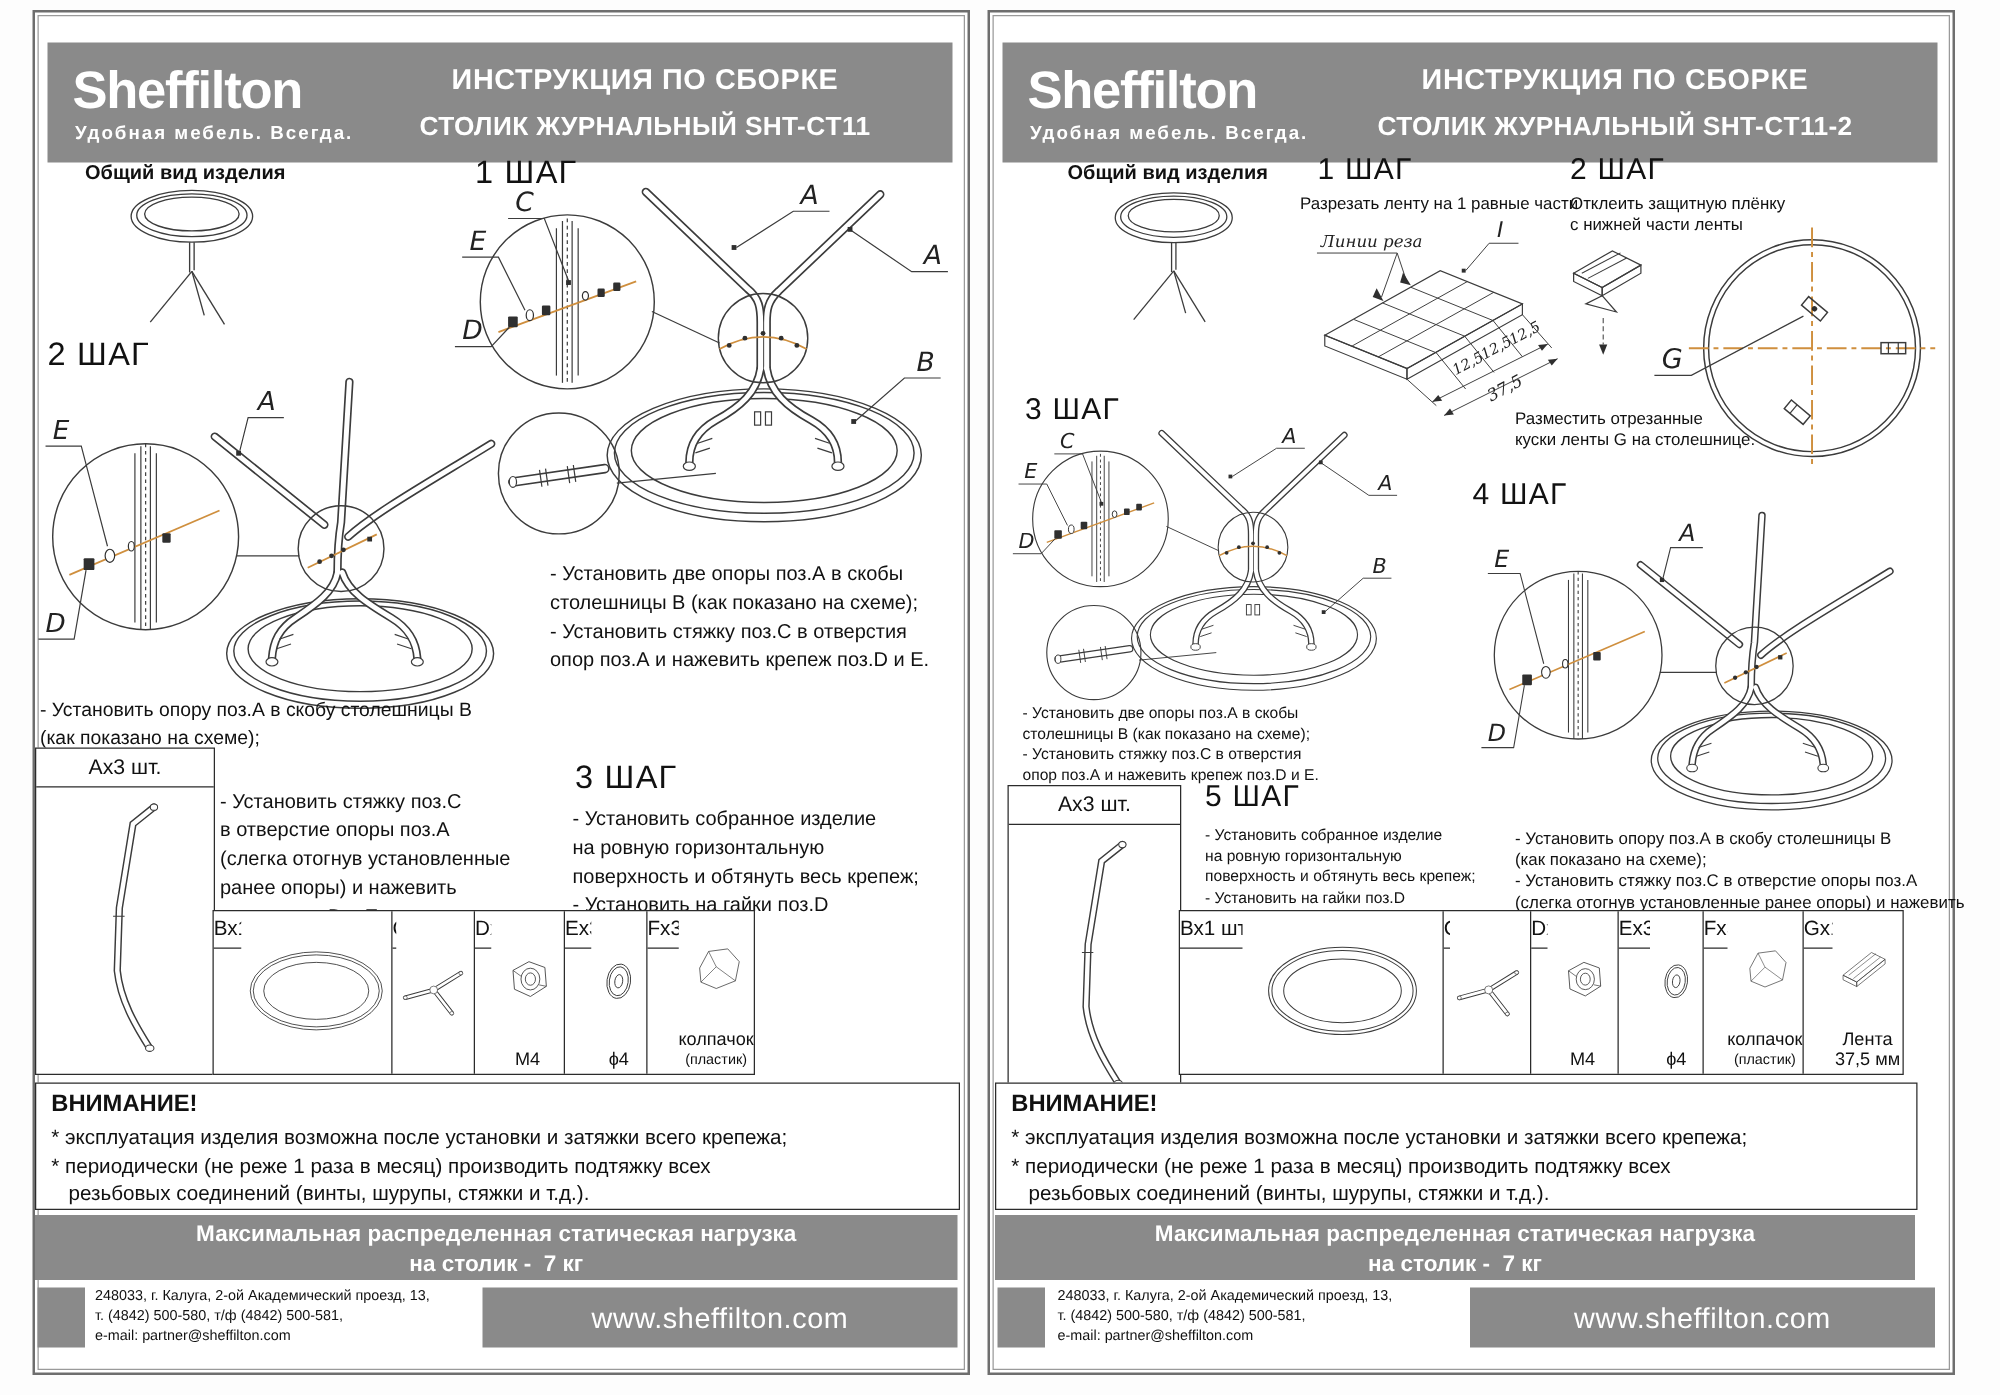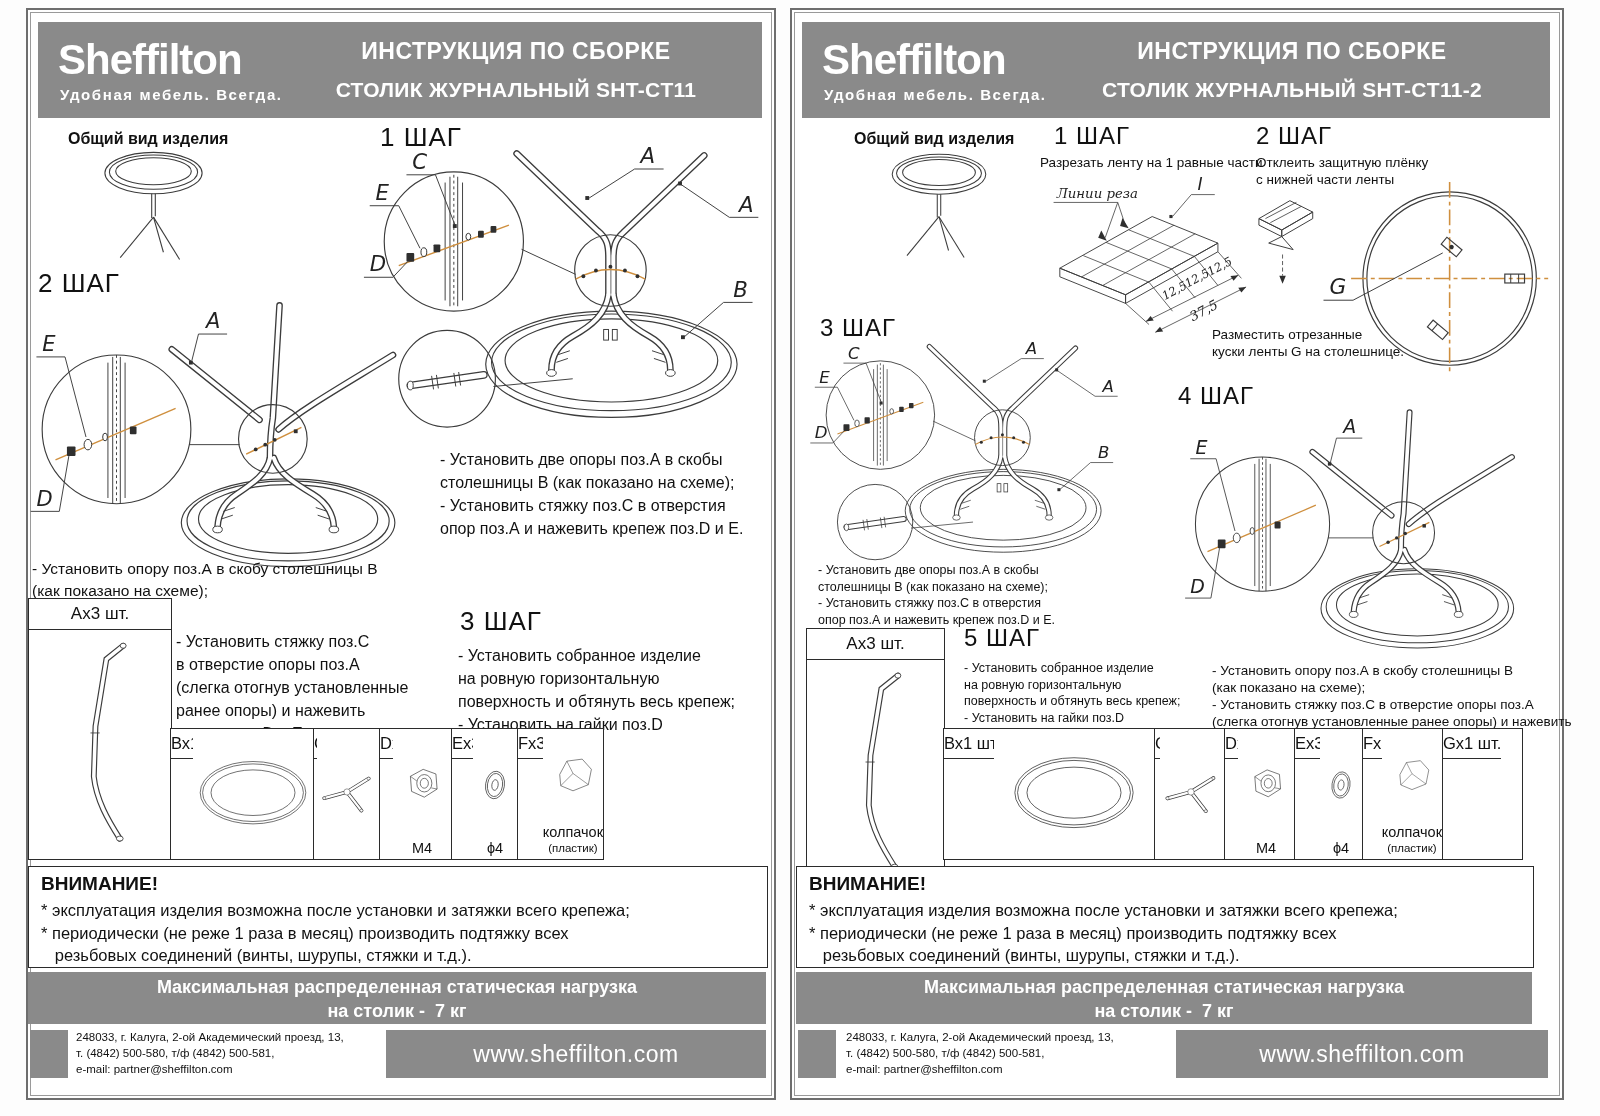--- a/index.html
+++ b/index.html
@@ -3,21 +3,21 @@
 <meta charset="utf-8">
 <style>
   html,body{margin:0;padding:0;background:#fdfdfd;}
   body{width:1600px;height:1116px;position:relative;font-family:"Liberation Sans",sans-serif;color:#111;overflow:hidden;}
   .page{position:absolute;top:8px;height:1088px;border:2px solid #6e6e6e;background:#fff;}
   #page-l{left:26px;width:746px;}
   #page-r{left:790px;width:770px;}
   .inner-frame{position:absolute;inset:2px;border:1px solid #9a9a9a;pointer-events:none;}
   .abs{position:absolute;}
   
-  .hdr{position:absolute;left:10px;top:12px;right:12px;height:96px;background:#8a8a8a;color:#fff;padding-left:36px;}
+  .hdr{position:absolute;left:10px;top:24px;right:12px;height:96px;background:#8a8a8a;color:#fff;padding-left:36px;}
   .logo-name{position:absolute;left:20px;top:16px;font-size:42px;font-weight:bold;letter-spacing:-1px;line-height:44px;}
   .logo-tag{position:absolute;left:22px;top:64px;font-size:15px;letter-spacing:1.6px;font-weight:bold;}
   .hdr-t{position:absolute;left:240px;right:8px;text-align:center;font-weight:bold;}
   .hdr-t1{top:16px;font-size:23px;letter-spacing:.5px;}
   .hdr-t2{top:56px;font-size:21px;letter-spacing:.3px;}
   
   .ovw{font-size:16px;font-weight:bold;}
   .step-t{font-size:26px;letter-spacing:1px;}
   .step-t.sm{font-size:24px;}
   .txt{white-space:pre-line;line-height:23px;font-size:16px;}
@@ -593,20 +593,29 @@
             <svg width="50" height="42">
               <use href="#sym-cap"></use>
             </svg>
           </div>
         <div class="psub">колпачок</div>
         <div class="psub" style="font-size:11.5px;">(пластик)</div>
         </div>
     </div>
     <div class="pcol" style="width:80px;">
       <div class="phead">Gх1 шт.</div>
+      <div class="pbody">
+          <div class="pfig">
+            <svg width="56" height="50">
+              <use href="#sym-tape"></use>
+            </svg>
+          </div>
+        <div class="psub">Лента</div>
+        <div class="psub">37,5 мм</div>
+        </div>
     </div>
   </div>
 
   <div class="warn" style="left:4px;top:856px;width:736px;height:100px;">
     <div class="warn-t">ВНИМАНИЕ!</div>
     <div class="warn-b">* эксплуатация изделия возможна после установки и затяжки всего крепежа;
 * периодически (не реже 1 раза в месяц) производить подтяжку всех
 &nbsp;&nbsp;&nbsp;резьбовых соединений (винты, шурупы, стяжки и т.д.).</div>
   </div>
 

